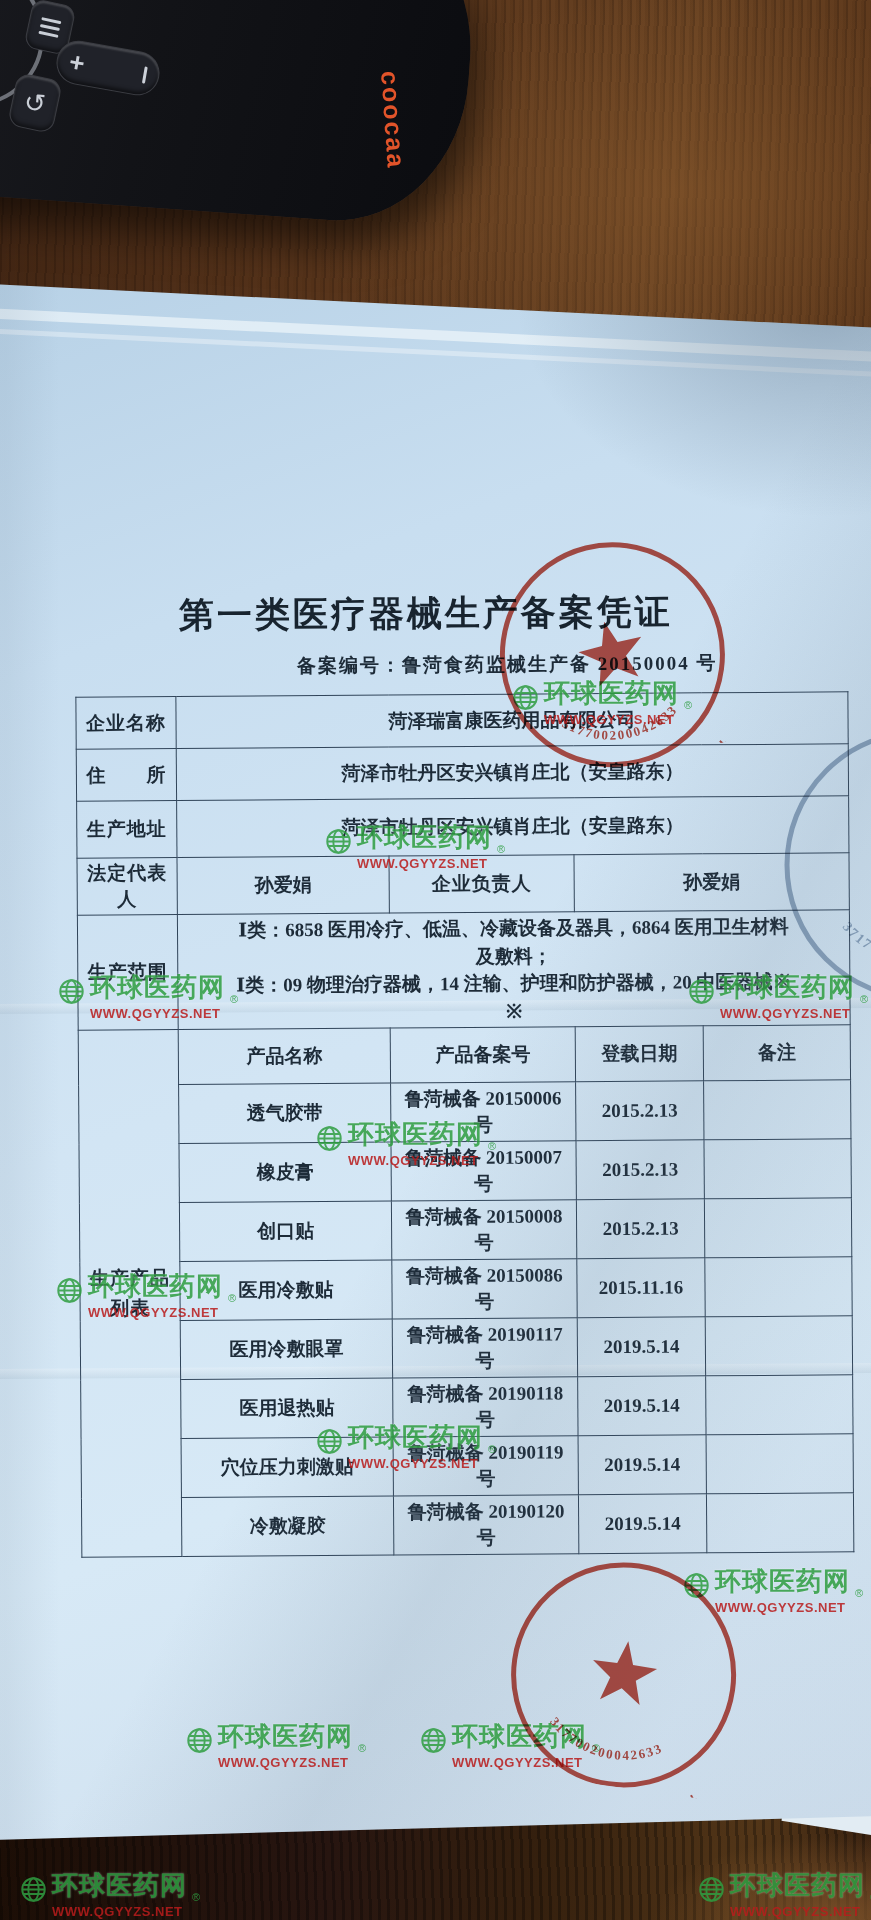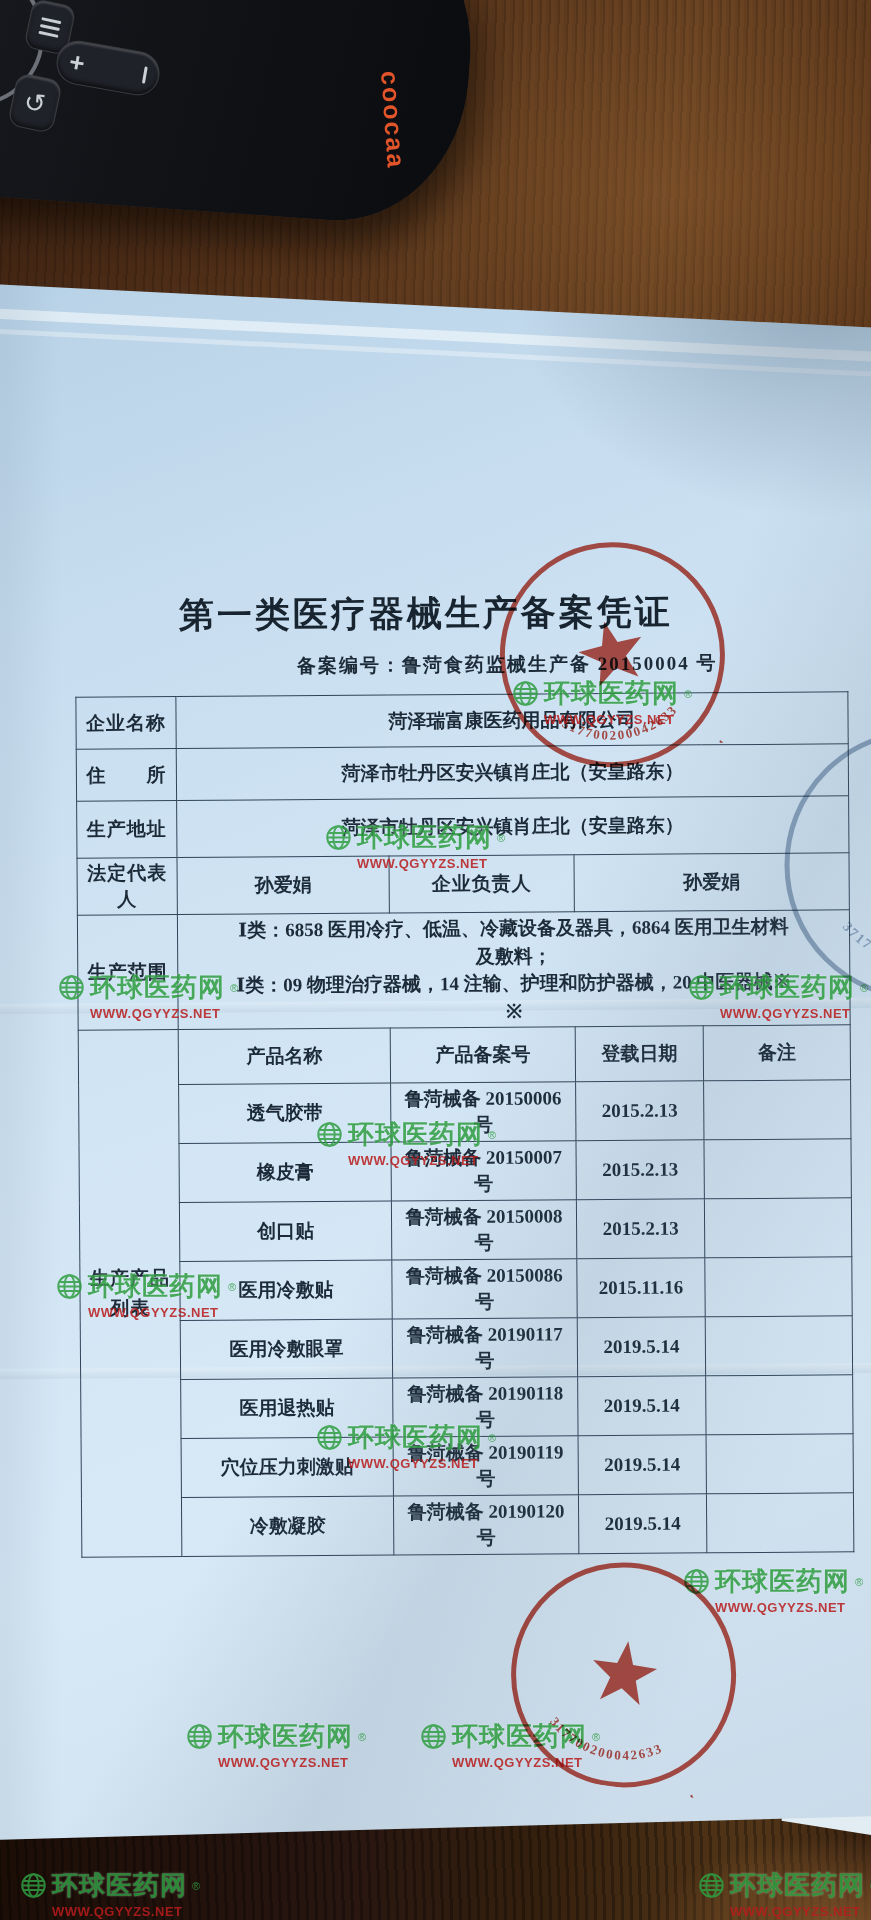--- a/index.html
+++ b/index.html
@@ -56,21 +56,21 @@
   .record-no{margin-top:15px;text-align:center;padding-left:92px;font-size:19px;font-weight:700;letter-spacing:2px;}
   table.cert{width:772px;margin-top:16px;border-collapse:collapse;table-layout:fixed;}
   table.cert td{border:1.6px solid #31455a;font-size:19px;font-weight:700;text-align:center;vertical-align:middle;padding:2px 4px;color:#1d2b38;}
   tr.r1{height:52px;} tr.r2{height:52px;} tr.r3{height:57px;} tr.r4{height:57px;}
   tr.r-scope{height:113px;} tr.r-head{height:55px;} tr.r-prod{height:59px;}
   td.lbl{letter-spacing:1px;}
   td.scope-text{text-align:left;white-space:pre-line;font-size:18px;line-height:1.45;padding:4px 10px 4px 12px;}
   td.prod-list-lbl{padding:0 8px;line-height:1.6;}
   
   .wm{position:absolute;width:210px;opacity:.85;pointer-events:none;}
-  .wm-row{display:flex;align-items:center;gap:5px;}
+  .wm-row{display:flex;align-items:flex-end;gap:5px;}
   .globe{width:27px;height:27px;stroke:#2f9e41;fill:none;stroke-width:1.7;flex:0 0 auto;}
   .wm-name{font-family:"Liberation Sans","DejaVu Sans",sans-serif;font-weight:700;font-size:26px;color:#2f9e41;
     letter-spacing:1px;text-shadow:0 0 2px rgba(255,255,255,.55);white-space:nowrap;}
   .wm-reg{font-family:"Liberation Sans",sans-serif;font-size:11px;color:#2f9e41;vertical-align:super;}
   .wm-url{font-family:"Liberation Sans","DejaVu Sans",sans-serif;font-weight:700;font-size:13px;color:#b91c1c;
     letter-spacing:.5px;margin:1px 0 0 32px;}
   
   .stamp{position:absolute;mix-blend-mode:multiply;opacity:.85;}
   .stamp text{font-family:"Liberation Serif","DejaVu Serif",serif;font-weight:700;}
   

